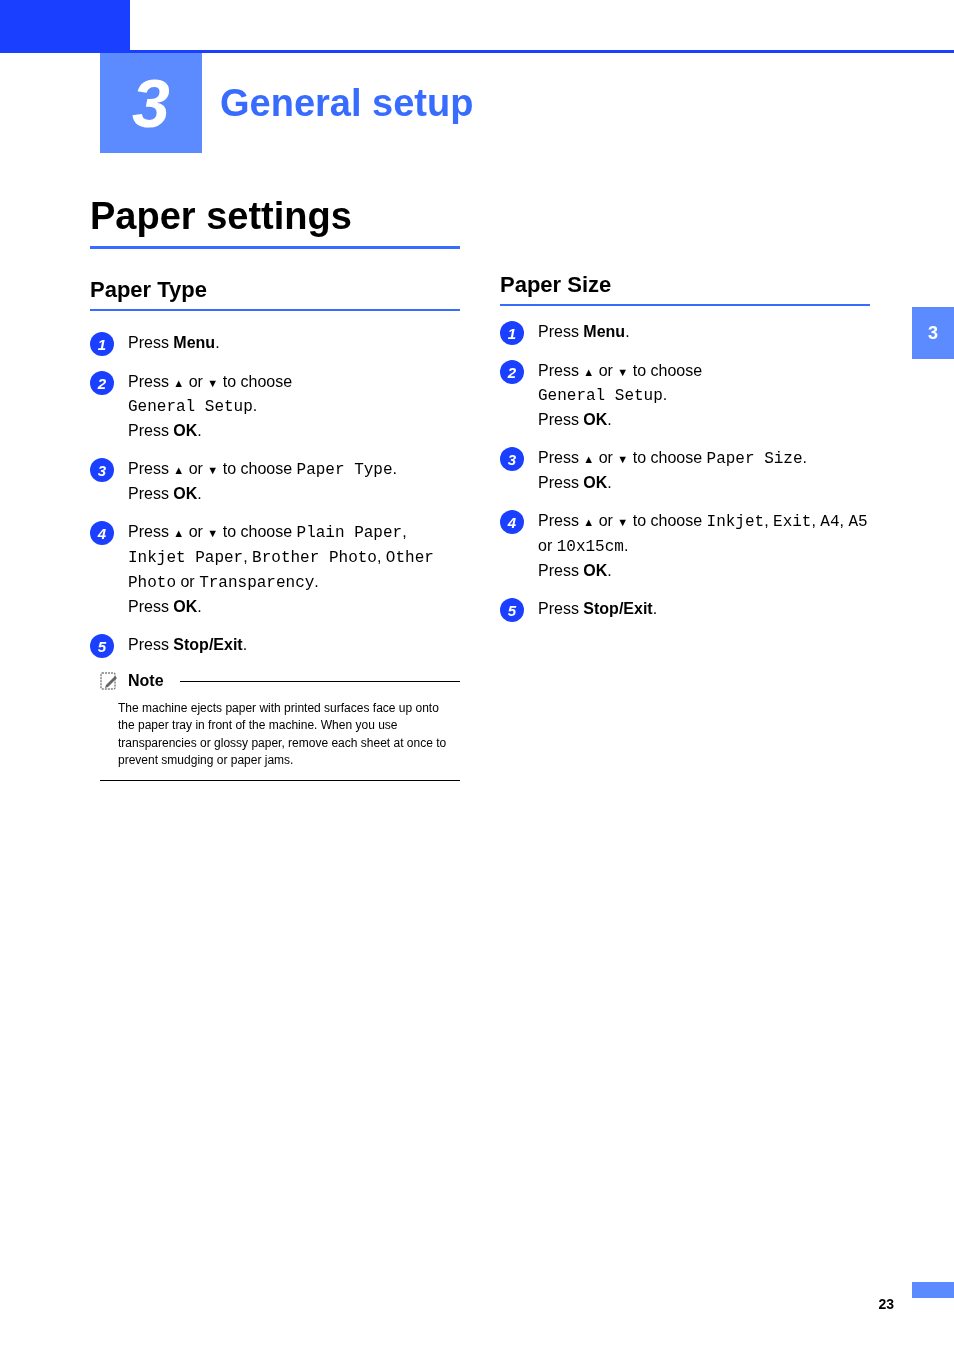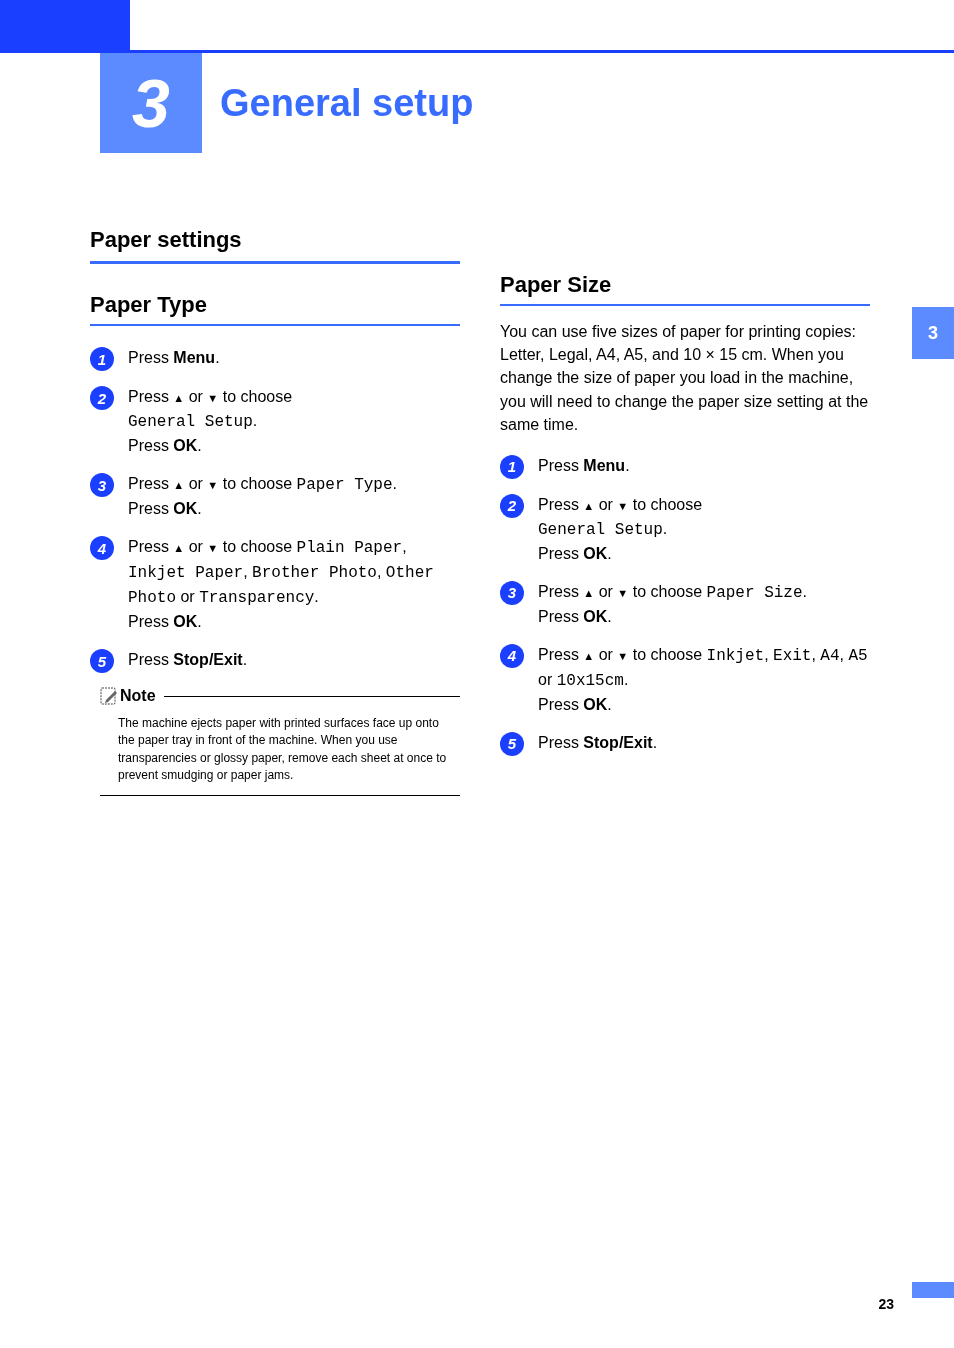--- a/index.html
+++ b/index.html
@@ -69,27 +69,26 @@
       top: 195px;
       left: 90px;
       width: 780px;
       display: flex;
       gap: 40px;
     }
     .col {
       width: 370px;
     }
     .h1 {
-      font-size: 22px;
+      font-size: 38px;
       font-weight: bold;
       color: #000;
       padding-bottom: 8px;
       border-bottom: 3px solid #386cff;
       margin-bottom: 28px;
-      margin-top: 32px;
     }
     .h2 {
       font-size: 22px;
       font-weight: bold;
       color: #000;
       padding-bottom: 6px;
       border-bottom: 2px solid #386cff;
       margin-bottom: 20px;
     }
     .h2.nomargin-bottom { margin-bottom: 14px; }
@@ -130,20 +129,21 @@
     .mono { font-family: "Courier New", monospace; }
     .arrow-up::before { content: "▲"; font-size: 11px; }
     .arrow-down::before { content: "▼"; font-size: 11px; }
     .note-block {
       margin-top: 10px;
       margin-left: 10px;
     }
     .note-header {
       display: flex;
       align-items: center;
+      gap: 8px;
       margin-bottom: 6px;
     }
     .note-icon {
       width: 20px;
       height: 18px;
     }
     .note-title {
       font-weight: bold;
       font-size: 16px;
     }
@@ -242,21 +242,20 @@
         <span class="note-title">Note</span>
         <span class="note-rule-top"></span>
       </div>
       <div class="note-body">The machine ejects paper with printed surfaces face up onto the paper tray in front of the machine. When you use transparencies or glossy paper, remove each sheet at once to prevent smudging or paper jams.</div>
     </div>
   </div>
 
   <div class="col">
     <div class="h1-placeholder"></div>
     <div class="h2 nomargin-bottom">Paper Size</div>
-    <div class="body-text">You can use five sizes of paper for printing copies: Letter, Legal, A4, A5, and 10 × 15 cm. When you change the size of paper you load in the machine, you will need to change the paper size setting at the same time.</div>
 
     <ul class="steps">
       <li class="step">
         <span class="step-num">1</span>
         <span class="step-text">
           <span>Press </span><b>Menu</b><span>.</span>
         </span>
       </li>
       <li class="step">
         <span class="step-num">2</span>

